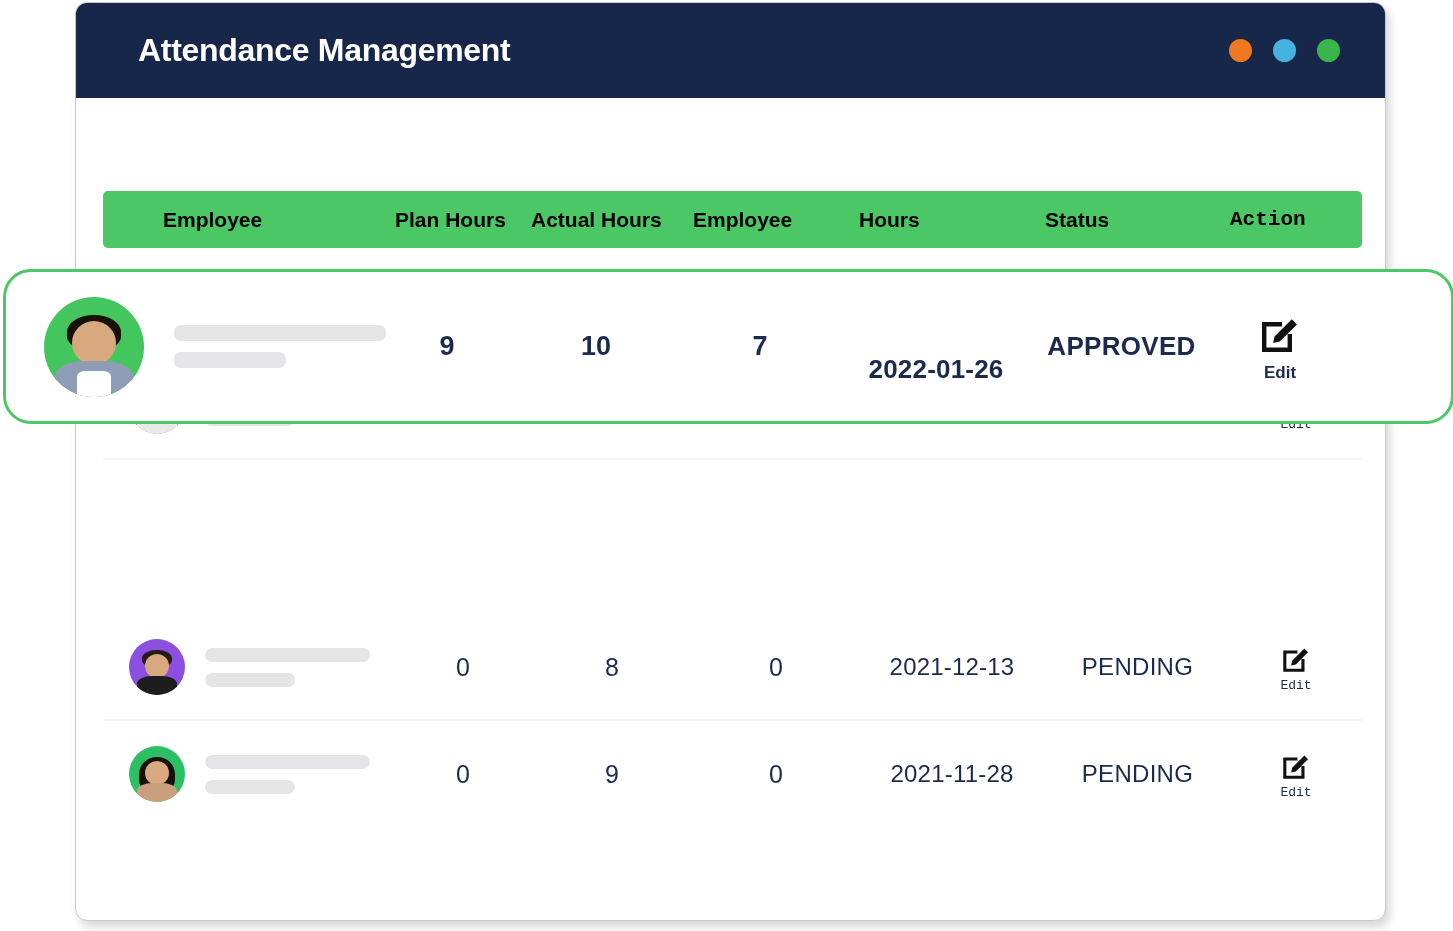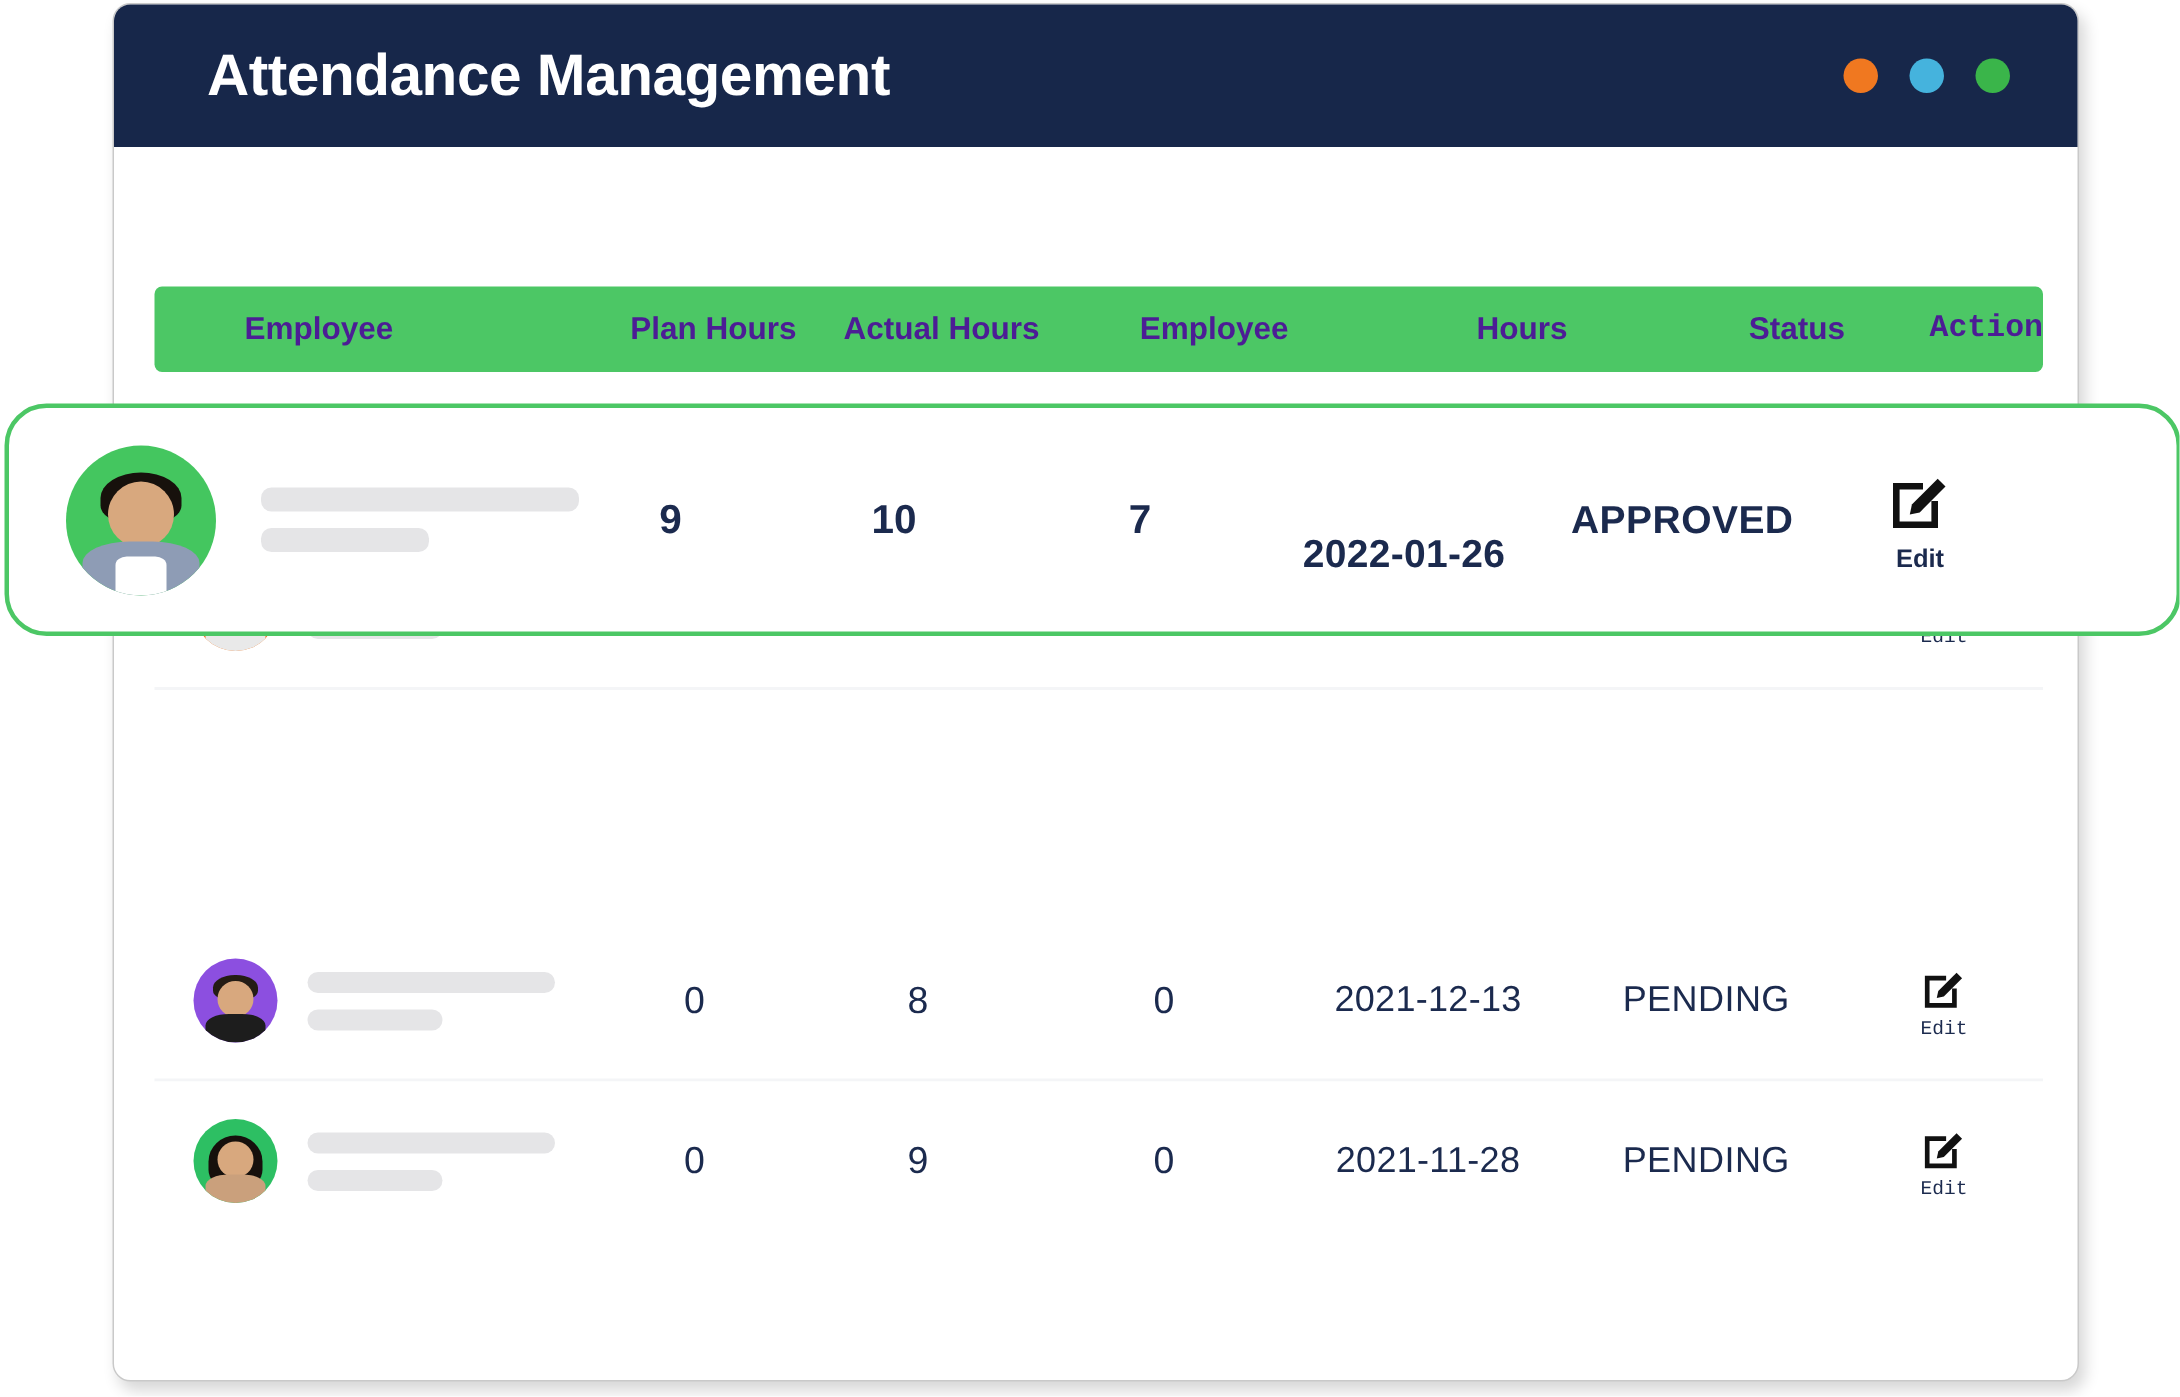--- a/index.html
+++ b/index.html
@@ -35,21 +35,21 @@
     height: 95px;
     background: #17274a;
     border-radius: 11px 11px 0 0;
     display: flex;
     align-items: center;
     justify-content: space-between;
     padding: 0 45px 0 62px;
   }
   .window-title {
     color: #ffffff;
-    font-size: 39px;
+    font-size: 32px;
     font-weight: bold;
     letter-spacing: -0.3px;
     white-space: nowrap;
   }
   .window-dots { display: flex; gap: 21px; align-items: center; }
   .dot { width: 23px; height: 23px; border-radius: 50%; }
 
   
   .table-wrap {
     position: absolute;
@@ -57,25 +57,25 @@
     top: 188px;
     width: 1259px;
   }
 
   .table-header {
     display: flex;
     align-items: center;
     height: 57px;
     background: #4cc765;
     border-radius: 5px;
-    color: #4c1d95;
+    color: #000000;
     font-size: 21px;
     font-weight: bold;
   }
-  .table-header .cell { text-align: right; white-space: nowrap; }
+  .table-header .cell { text-align: left; white-space: nowrap; }
   .table-header .cell.employee { text-align: left; padding-left: 60px; }
 
   
   .c-employee { width: 292px; flex: 0 0 292px; }
   .c-plan     { width: 136px; flex: 0 0 136px; }
   .c-actual   { width: 162px; flex: 0 0 162px; }
   .c-over     { width: 166px; flex: 0 0 166px; }
   .c-date     { width: 186px; flex: 0 0 186px; }
   .c-status   { width: 185px; flex: 0 0 185px; }
   .c-action   { width: 132px; flex: 0 0 132px; font-family: Liberation Mono, monospace; }

